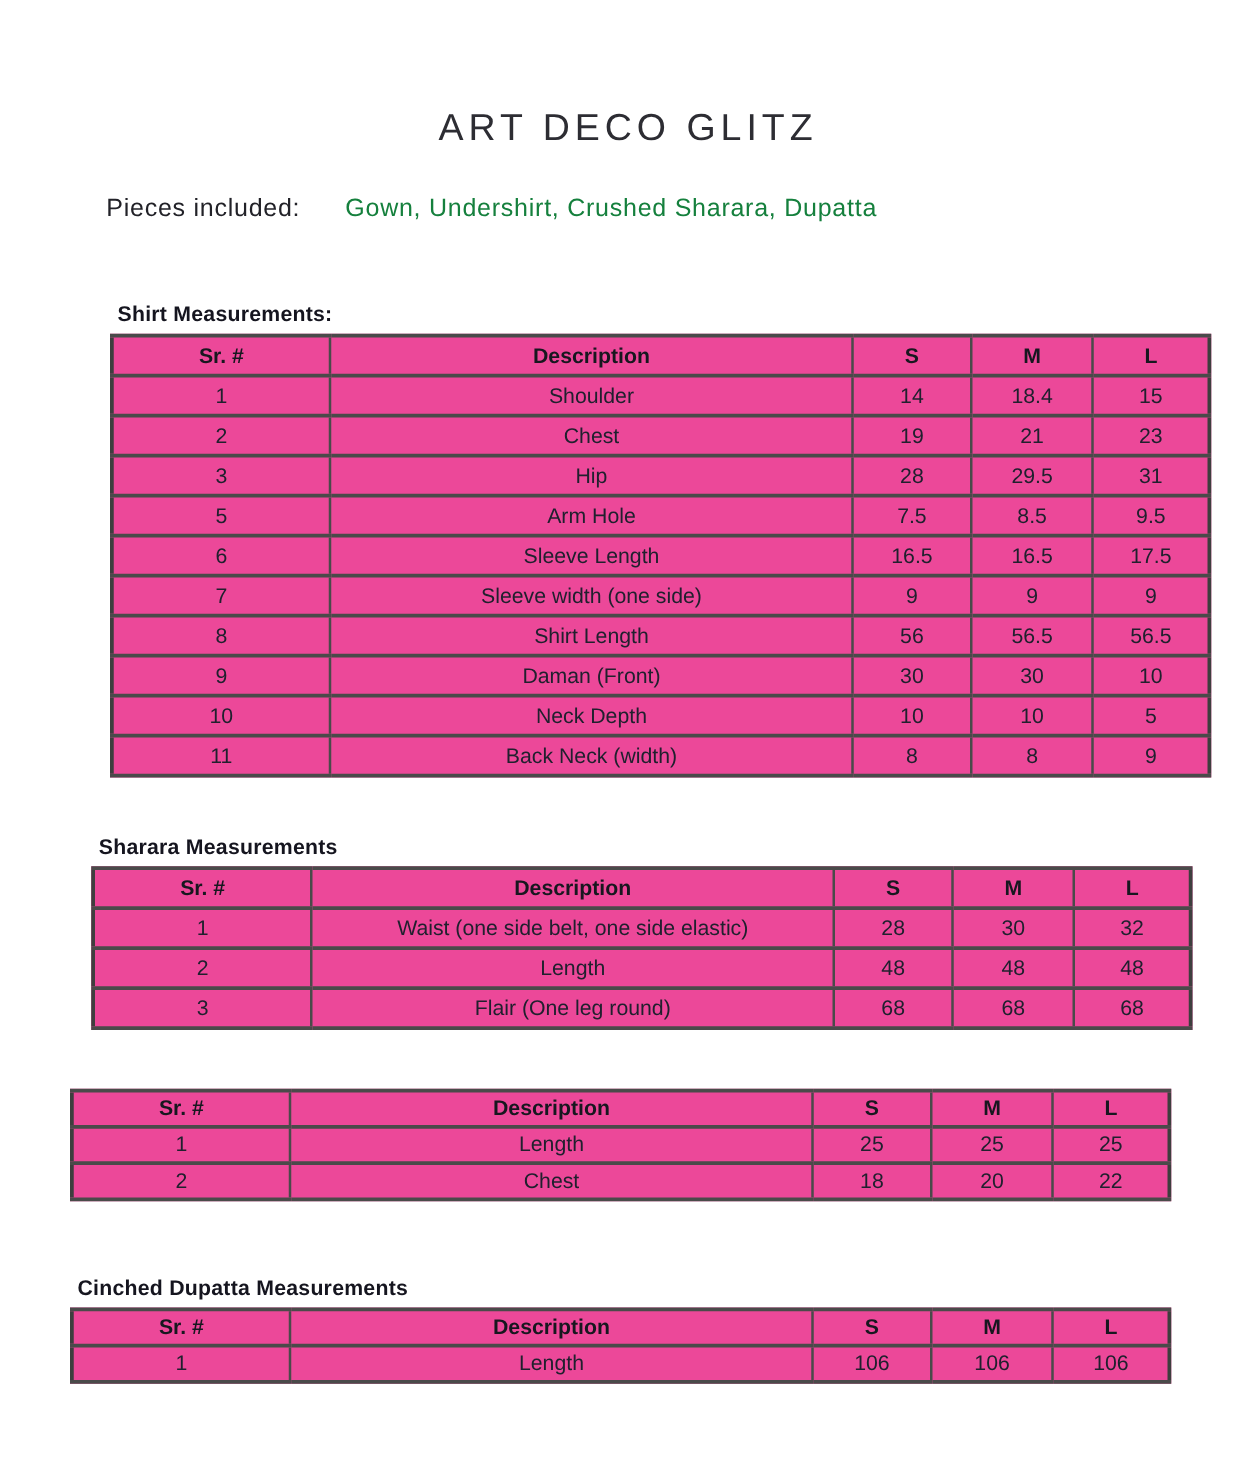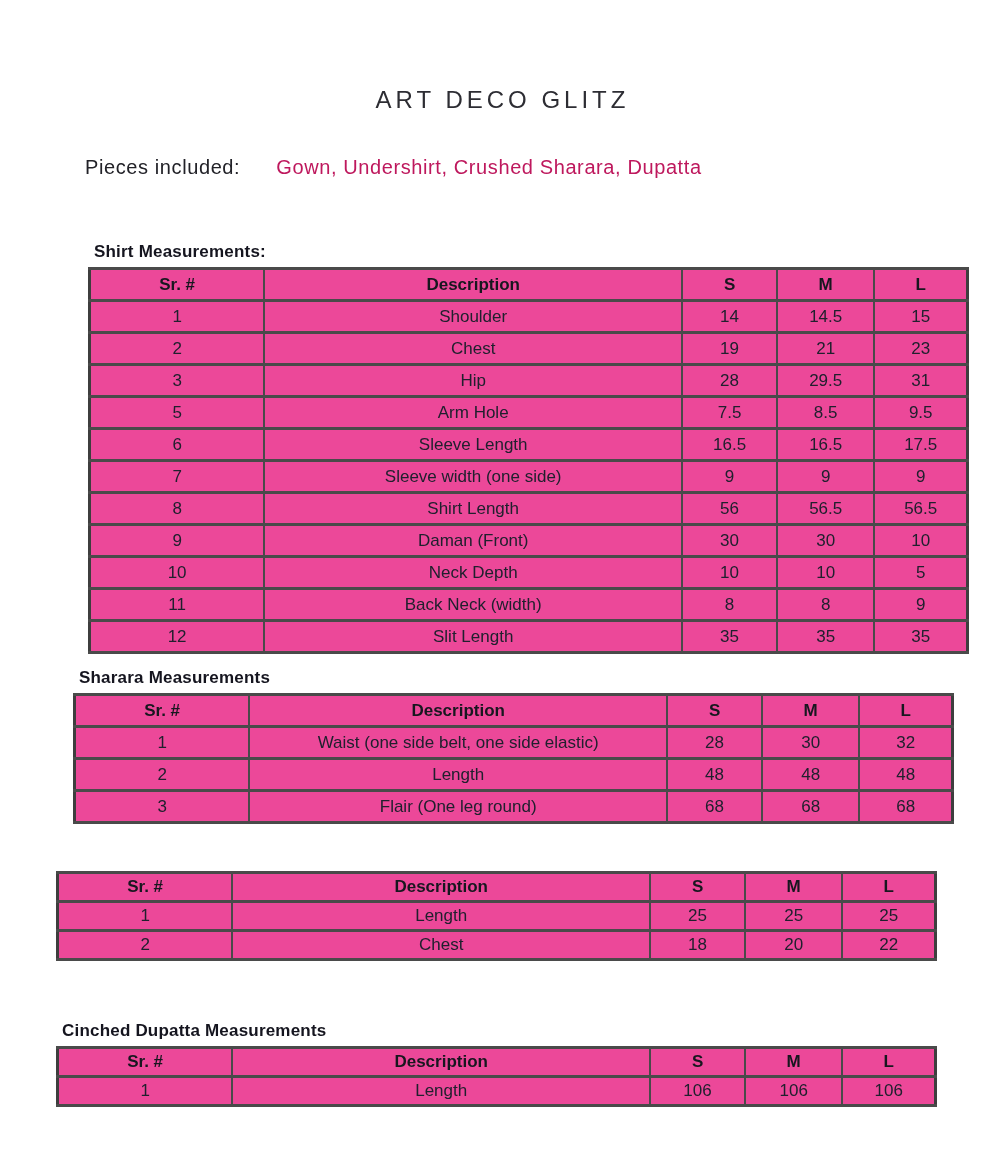--- a/index.html
+++ b/index.html
@@ -9,36 +9,36 @@
     font-family: "Liberation Sans", sans-serif;
     color: #20202e;
     position: relative;
     overflow: hidden;
   }
 
   .doc-title {
     position: absolute;
     top: 86px; left: 0; width: 100%;
     text-align: center;
-    font-size: 24px;
+    font-size: 30px;
     font-weight: 400;
     letter-spacing: 4px;
     color: #2d2d33;
     margin: 0;
   }
 
   .pieces-row {
     position: absolute;
     top: 156px; left: 85px;
     font-size: 20px;
     letter-spacing: 0.6px;
     white-space: nowrap;
   }
   .pieces-label { font-weight: normal; color: #222228; margin-right: 36px; }
-  .pieces-value { color: #be185d; }
+  .pieces-value { color: #15803d; }
 
   .section { position: absolute; left: 56px; width: 881px; }
   #sec-0 { top: 242px; padding-left: 32px; }
   #sec-1 { top: 668px; margin-left: 17px; }
   #sec-2 { top: 871px; }
   #sec-3 { top: 1021px; }
 
   .section-heading {
     font-size: 17px;
     font-weight: bold;
@@ -102,21 +102,21 @@
           <th>Sr. #</th>
           <th>Description</th>
           <th>S</th>
           <th>M</th>
           <th>L</th>
         </tr>
         <tr>
           <td>1</td>
           <td>Shoulder</td>
           <td>14</td>
-          <td>14.5</td>
+          <td>18.4</td>
           <td>15</td>
         </tr>
         <tr>
           <td>2</td>
           <td>Chest</td>
           <td>19</td>
           <td>21</td>
           <td>23</td>
         </tr>
         <tr>
@@ -168,27 +168,20 @@
           <td>10</td>
           <td>5</td>
         </tr>
         <tr>
           <td>11</td>
           <td>Back Neck (width)</td>
           <td>8</td>
           <td>8</td>
           <td>9</td>
         </tr>
-        <tr>
-          <td>12</td>
-          <td>Slit Length</td>
-          <td>35</td>
-          <td>35</td>
-          <td>35</td>
-        </tr>
       </tbody>
     </table>
 </section>
 
 <section class="section" id="sec-1">
   <h3 class="section-heading">Sharara Measurements</h3>
   <table class="measure">
     <colgroup>
         <col class="c-sr">
         <col class="c-desc">

